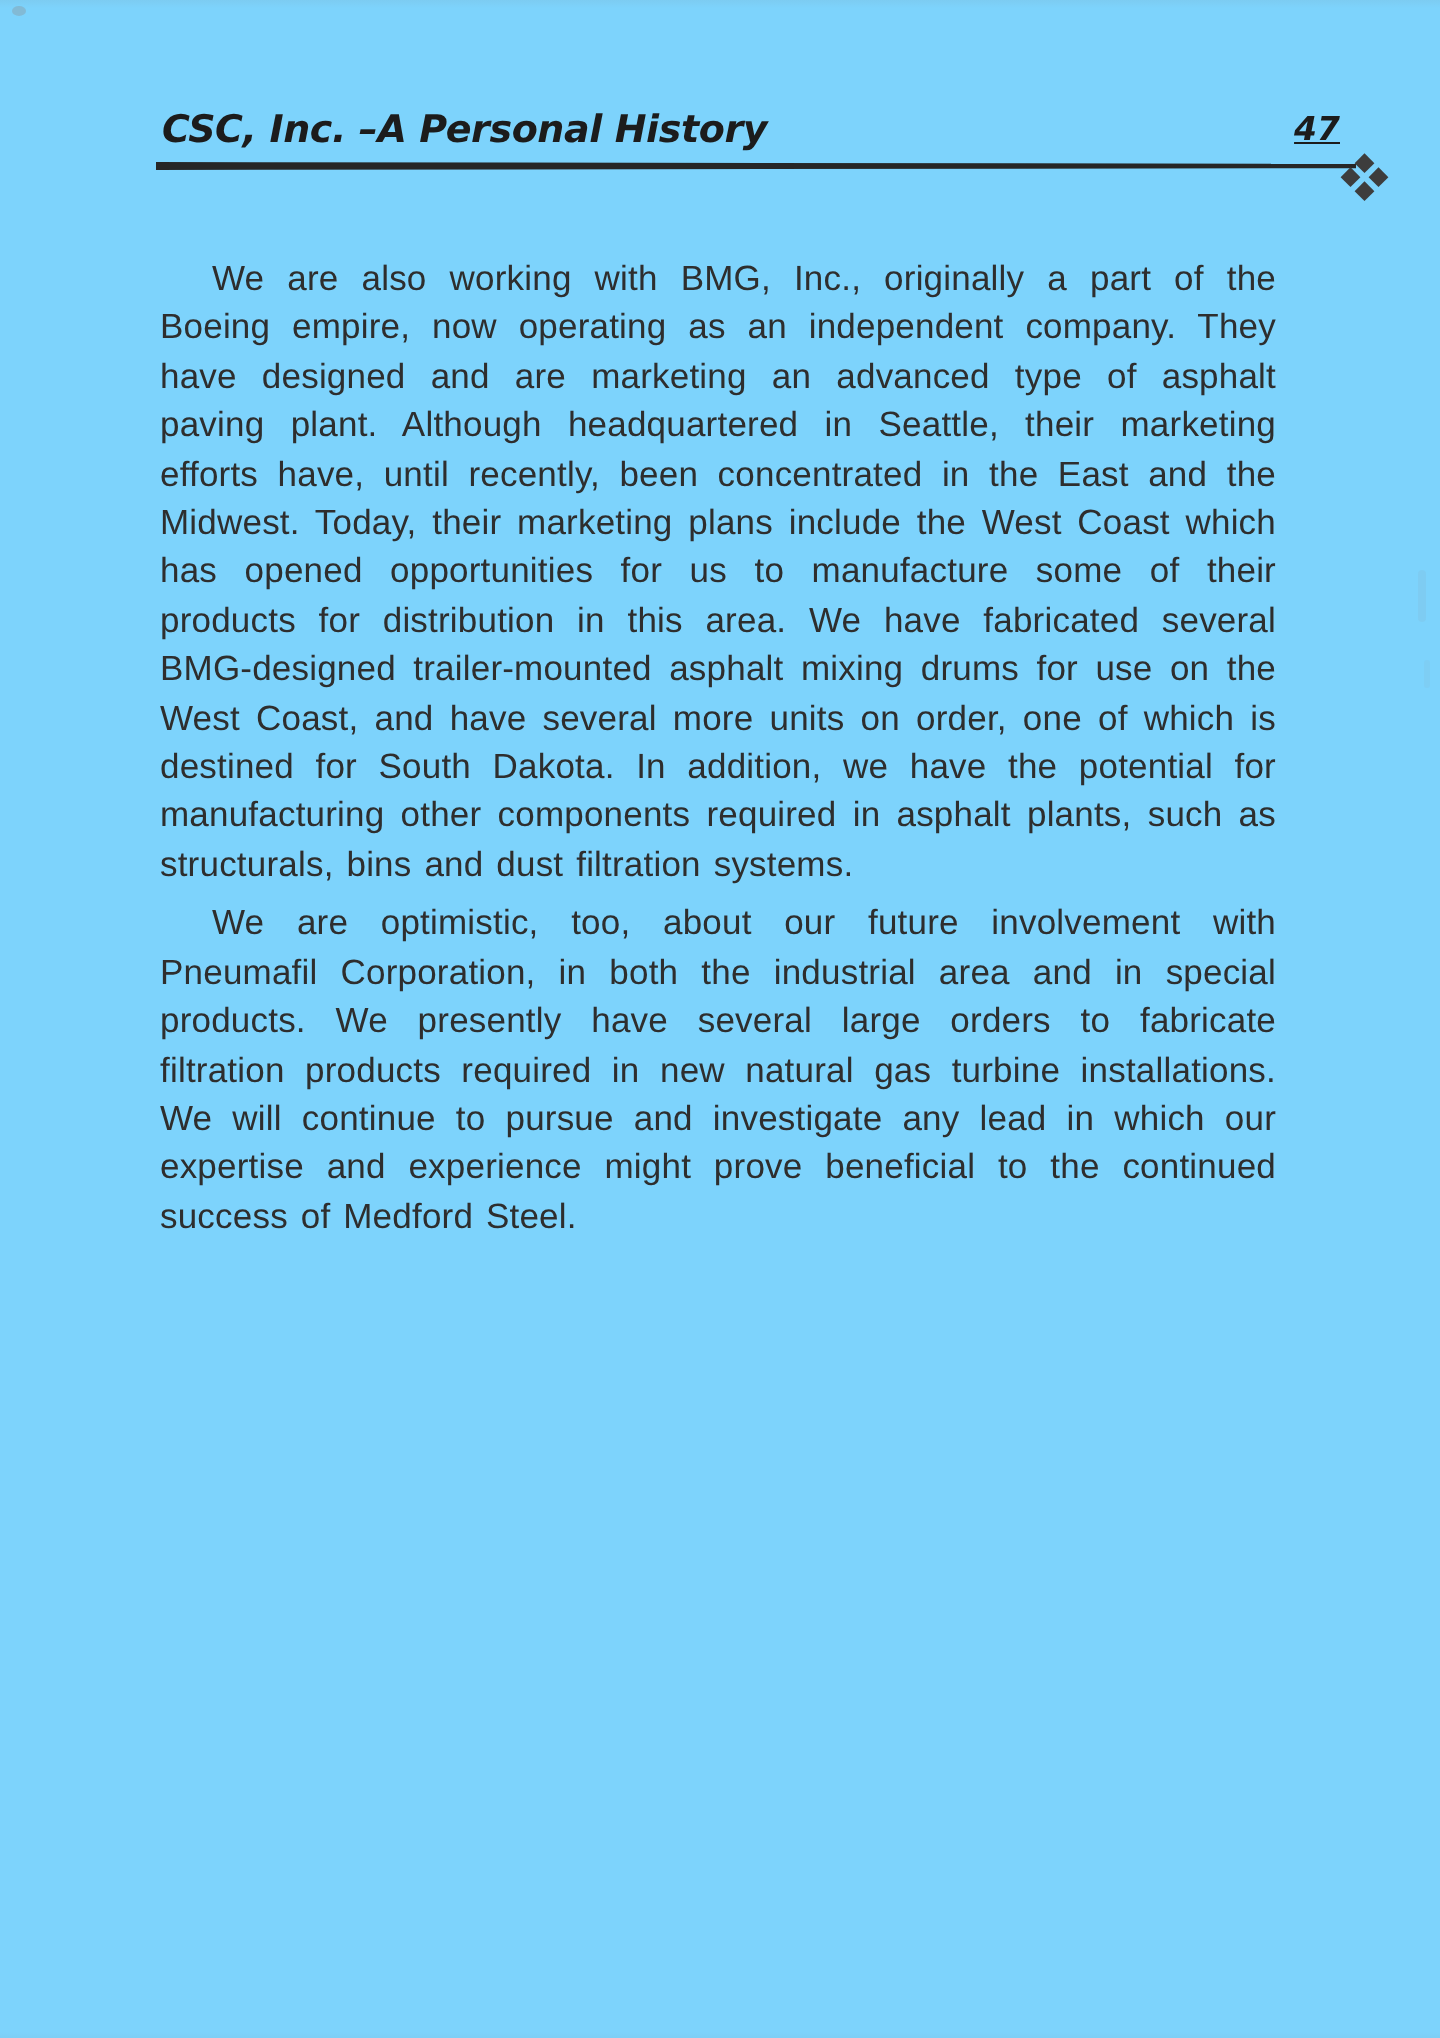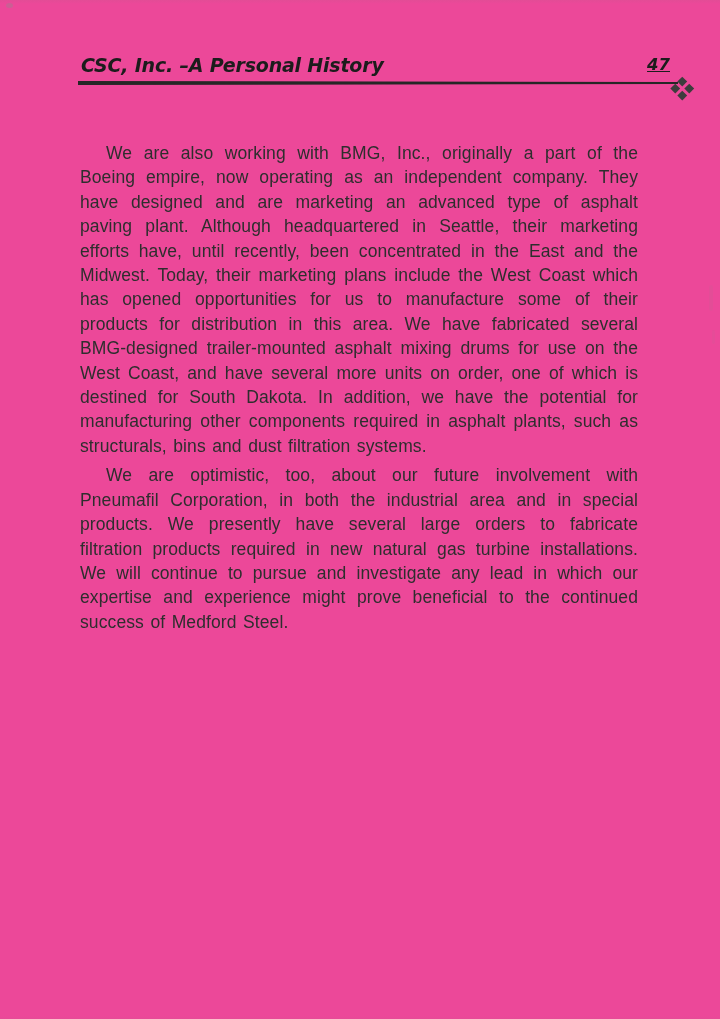--- a/index.html
+++ b/index.html
@@ -6,21 +6,21 @@
     margin: 0;
     padding: 0;
     background: #e8e8e8;
     font-family: "Liberation Sans", sans-serif;
   }
   .page {
     position: relative;
     width: 720px;
     height: 1019px;
     margin: 0 auto;
-    background: #ec4899;
+    background: #7dd3fc;
     overflow: hidden;
   }
   
   .page::before {
     content: "";
     position: absolute;
     inset: 0;
     background:
       linear-gradient(180deg, rgba(120,120,120,0.08) 0px, rgba(120,120,120,0) 4px),
       linear-gradient(0deg, rgba(120,120,120,0.05) 0px, rgba(120,120,120,0) 3px);
@@ -87,21 +87,21 @@
   }
   .dm-top    { left: 8.2px; top: 1.2px; }
   .dm-left   { left: 1.2px; top: 8.2px; }
   .dm-right  { left: 15.2px; top: 8.2px; }
   .dm-bottom { left: 8.2px; top: 15.2px; }
 
   
   .body-text {
     position: absolute;
     left: 80px;
-    top: 141px;
+    top: 127px;
     width: 558px;
     color: #2e2e2e;
   }
   .body-text p {
     margin: 0;
     font-size: 17.5px;
     line-height: 24.4px;
     text-align: justify;
     text-indent: 26px;
     word-spacing: 1.5px;

